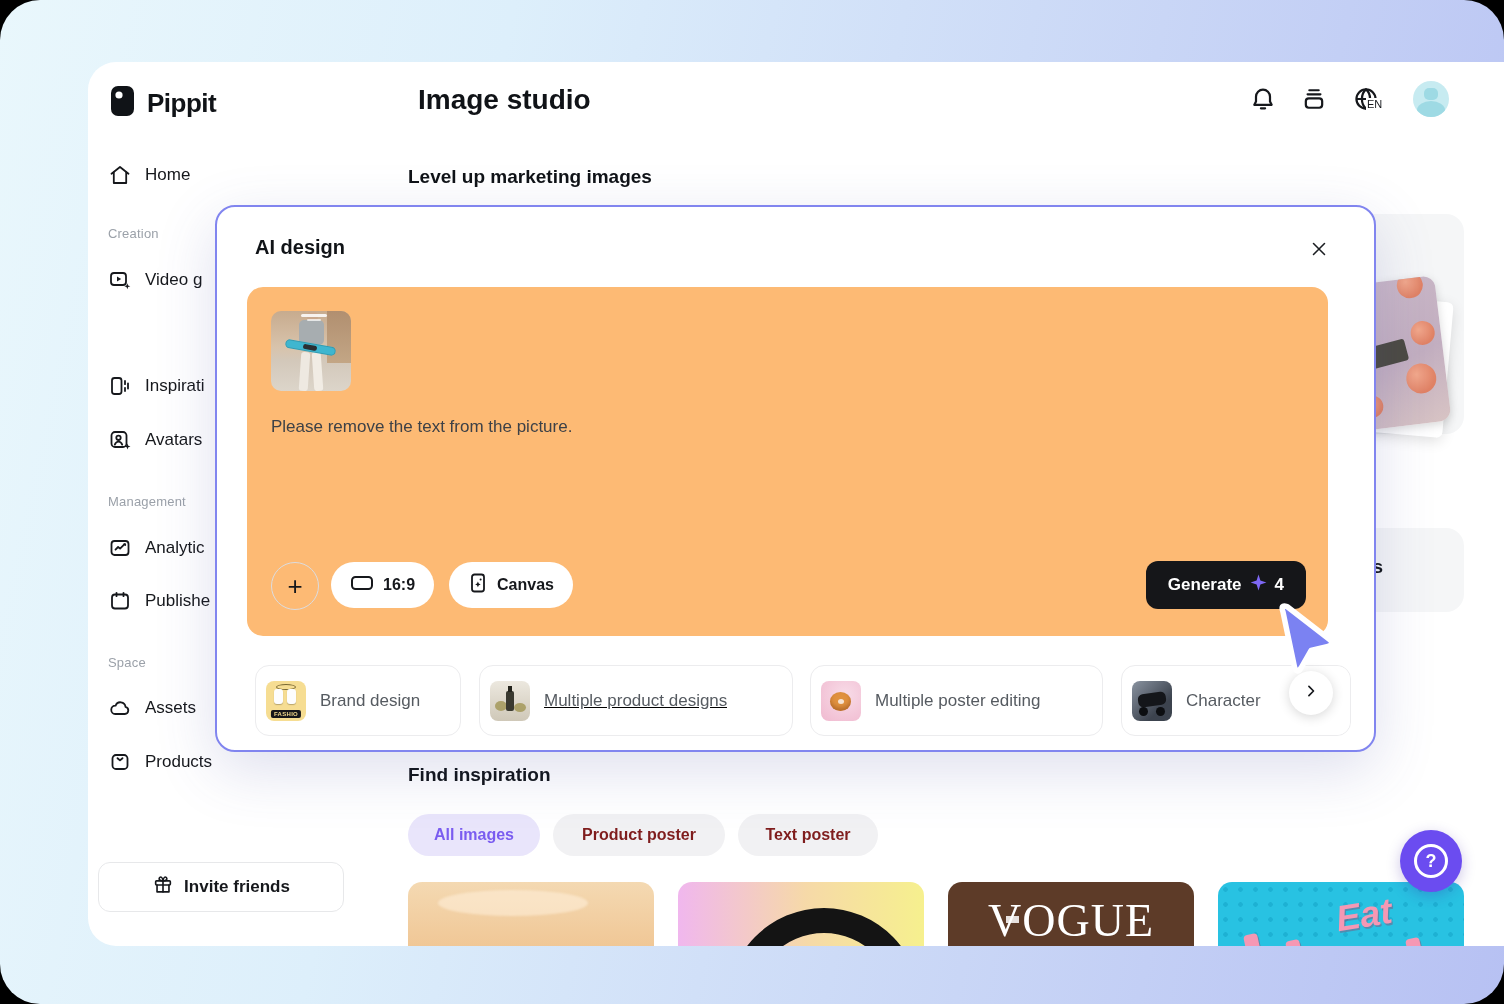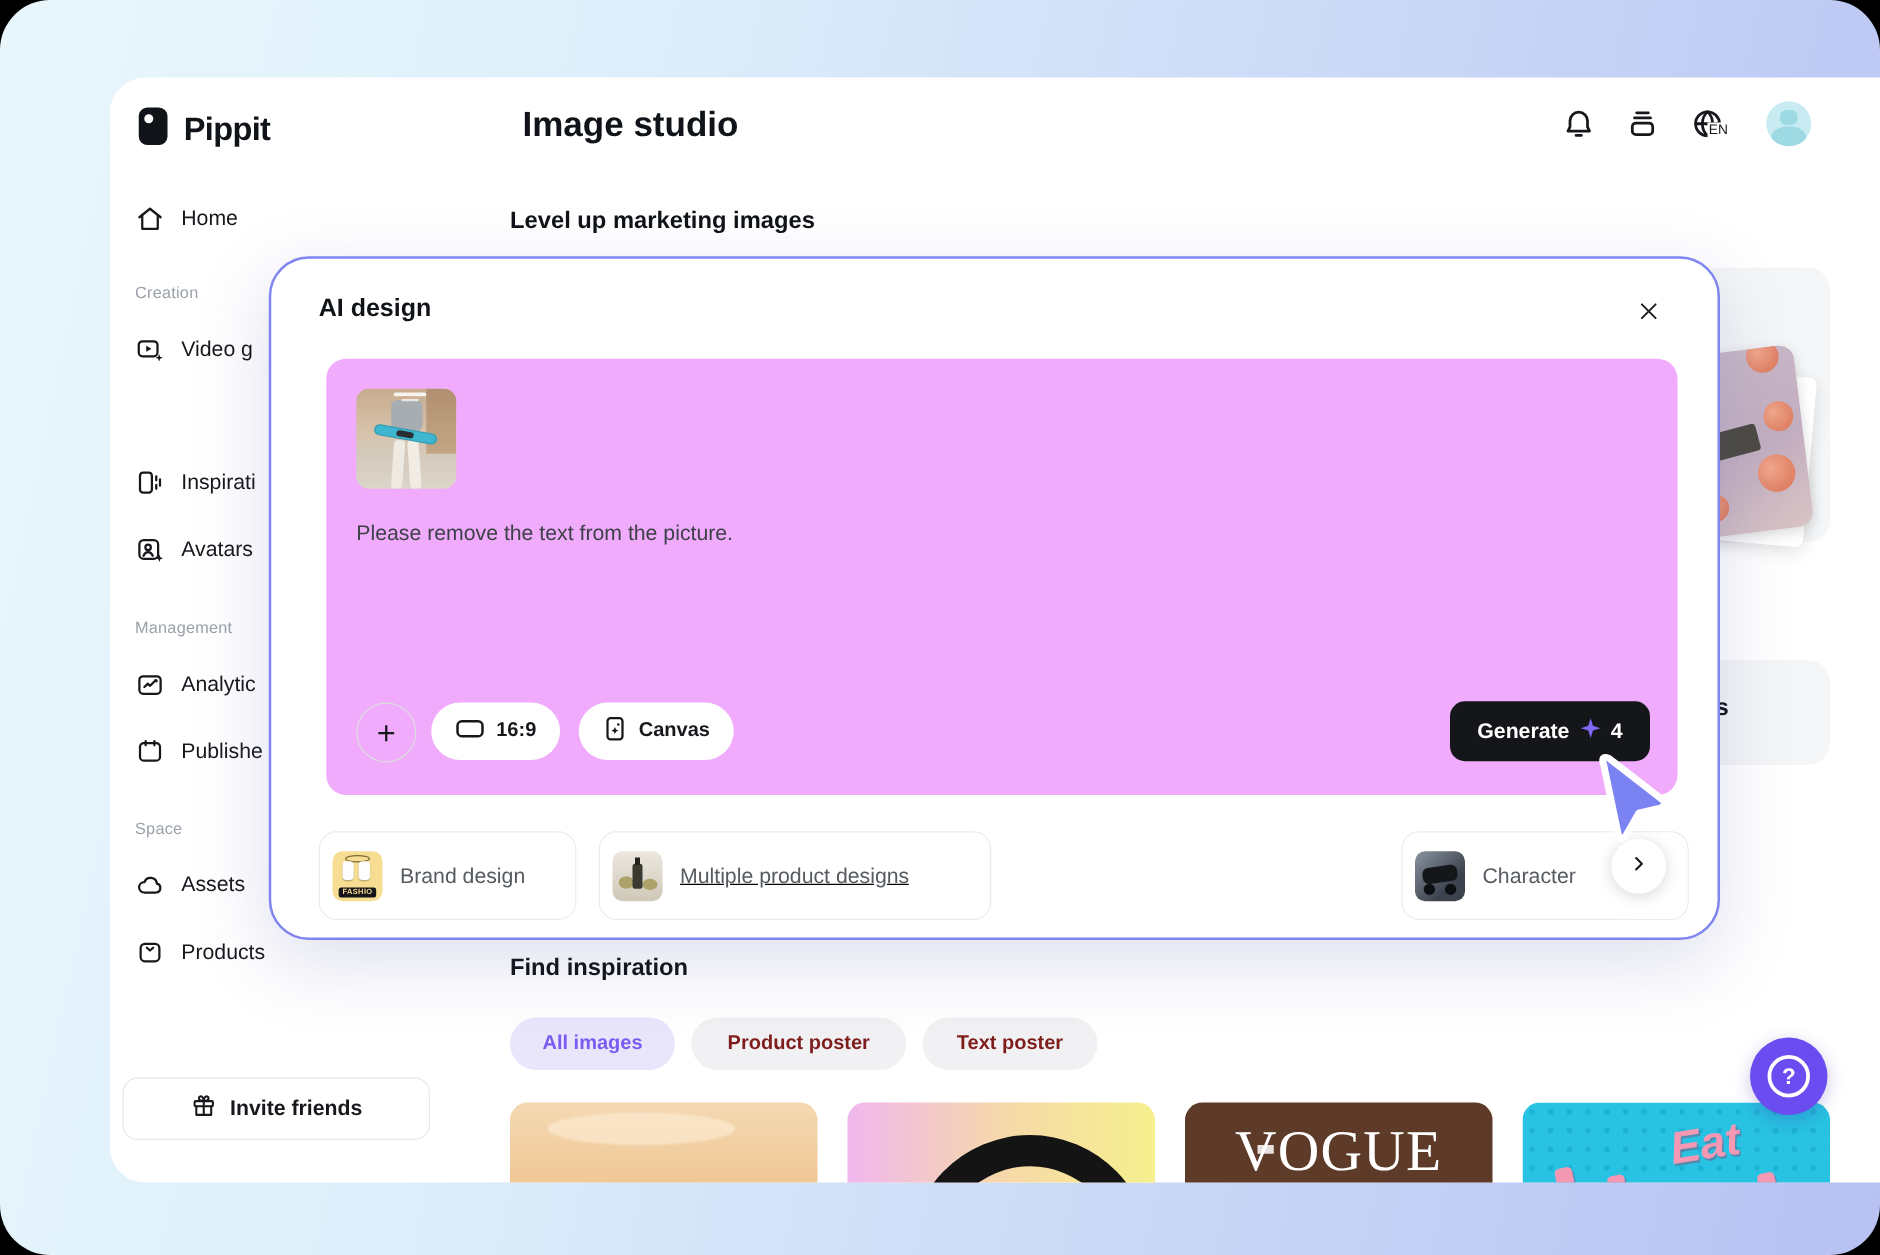--- a/index.html
+++ b/index.html
@@ -33,25 +33,25 @@
   .main-heading{position:absolute;left:320px;top:104px;font-size:19px;font-weight:800;color:#101317;}
   .peek-card{position:absolute;background:#f5f6f7;border-radius:18px;z-index:10;}
   .peek-frag{position:absolute;font-size:19px;font-weight:800;color:#101317;}
   .flower-sheet{position:absolute;left:130px;top:85px;width:78px;height:136px;background:#fff;border-radius:6px;transform:rotate(5deg);box-shadow:0 4px 14px rgba(0,0,0,.12);}
   .flower-photo{position:absolute;left:115px;top:66px;width:88px;height:146px;border-radius:12px;transform:rotate(-7deg);overflow:hidden;
       background:linear-gradient(160deg,#cbb9c8 0%,#c2aec0 55%,#d8c4c4 100%);box-shadow:0 3px 10px rgba(0,0,0,.15);}
   .bloom{position:absolute;border-radius:50%;background:radial-gradient(circle at 35% 35%,#f2a88c,#e08265 70%);}
   .kb{position:absolute;left:8px;top:62px;width:44px;height:22px;background:#4c4a42;border-radius:3px;transform:rotate(-8deg);}
 
   
-  .modal{position:absolute;left:127px;top:143px;width:1157px;height:543px;background:#fff;border:2.5px solid #8185ef;border-radius:32px;
+  .modal{position:absolute;left:127px;top:143px;width:1157px;height:543px;background:#fff;border:2.5px solid #8185ef;border-radius:20px;
       z-index:40;box-shadow:0 18px 60px rgba(70,76,160,.18);}
   .modal-title{position:absolute;left:38px;top:29px;font-size:20px;font-weight:800;color:#101317;}
   .modal-close{position:absolute;left:1089px;top:29px;width:26px;height:26px;display:flex;align-items:center;justify-content:center;}
-  .prompt-panel{position:absolute;left:44px;top:80px;width:1081px;height:349px;background:#f0abfc;border-radius:16px;}
+  .prompt-panel{position:absolute;left:30px;top:80px;width:1081px;height:349px;background:#fdba74;border-radius:16px;}
   .thumb{position:absolute;left:24px;top:24px;width:80px;height:80px;border-radius:10px;overflow:hidden;background:linear-gradient(180deg,#c7ab8e 0%,#d8c3ab 45%,#d3c8ba 62%,#dcd5ca 100%);}
   .thumb .bldg{position:absolute;right:0;top:0;width:24px;height:52px;background:linear-gradient(180deg,#b18f70,#c3a685);}
   .thumb .head{position:absolute;left:36px;top:1px;width:11px;height:9px;border-radius:4px;background:#c9a88d;}
   .thumb .tee{position:absolute;left:28px;top:9px;width:25px;height:25px;border-radius:5px;background:#a7adb0;}
   .thumb .leg1{position:absolute;left:29px;top:41px;width:9px;height:39px;background:#eee9e1;border-radius:3px;transform:rotate(4deg);}
   .thumb .leg2{position:absolute;left:42px;top:41px;width:9px;height:39px;background:#f1ece4;border-radius:3px;transform:rotate(-4deg);}
   .thumb .board{position:absolute;left:14px;top:32px;width:51px;height:9px;border-radius:5px;background:#3fb6cf;transform:rotate(10deg);box-shadow:inset 0 0 0 1px rgba(0,0,0,.15);}
   .thumb .board::after{content:"";position:absolute;left:18px;top:2px;width:14px;height:5px;border-radius:3px;background:#2a2f33;}
   .thumb .ovl1{position:absolute;left:30px;top:3px;width:26px;height:3px;border-radius:2px;background:rgba(255,255,255,.85);}
   .thumb .ovl2{position:absolute;left:36px;top:8px;width:14px;height:2px;border-radius:2px;background:rgba(255,255,255,.7);}
@@ -309,20 +309,27 @@
     </div>
     <div class="chip" style="left:262px;width:314px;text-decoration:underline;">
       <span class="chip-ic ic-product">
               <span class="leaf1"></span>
               <span class="leaf2"></span>
               <span class="bottle"></span>
               <span class="cap"></span>
             </span>
       <span class="chip-label">Multiple product designs</span>
     </div>
+    <div class="chip" style="left:593px;width:293px;">
+      <span class="chip-ic ic-poster">
+              <span class="donut"></span>
+              <span class="hole"></span>
+            </span>
+      <span class="chip-label">Multiple poster editing</span>
+    </div>
     <div class="chip" style="left:904px;width:230px;">
       <span class="chip-ic ic-character">
               <span class="bike"></span>
               <span class="w1"></span>
               <span class="w2"></span>
             </span>
       <span class="chip-label">Character</span>
       <span class="chip-fade"></span>
     </div>
     <div class="chev-btn">

